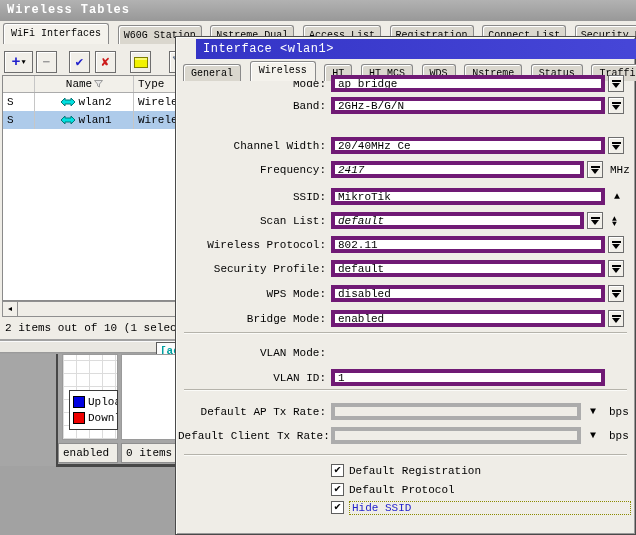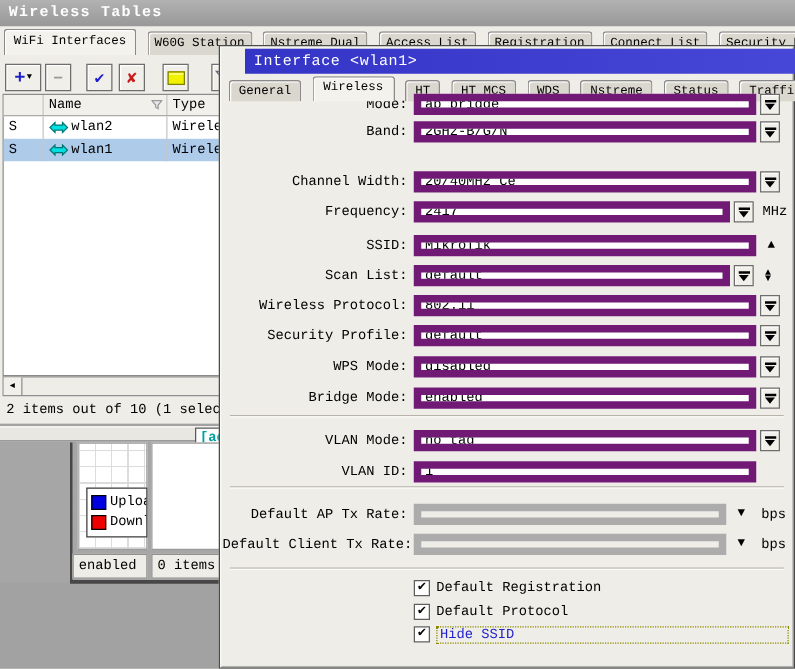--- a/index.html
+++ b/index.html
@@ -26,23 +26,23 @@
   .glyph-minus { color:#9A9A9A; font-weight:bold; font-size:13px; }
   .glyph-check { color:#2121CC; font-weight:bold; font-size:13px; }
   .glyph-x { color:#CC1A1A; font-weight:bold; font-size:13px; }
   .note-ic { width:14px; height:11px; background:#F2F200; border:1px solid #7F7F00;
              box-shadow:inset 0 2px 0 #FBFB70; }
 
   #ifc-table { position:absolute; left:2px; top:75px; width:632px; height:226px; background:#fff; border:1px solid #8A8A8A; }
   .trow { display:flex; height:18px; align-items:center; }
   .thead { height:17px; background:#F2F0EA; border-bottom:1px solid #ABABAB; }
   .c0 { width:32px; padding-left:4px; border-right:1px solid #C6C6C6; height:100%; display:flex; align-items:center; }
-  .c1 { width:99px; padding-left:4px; border-right:1px solid #C6C6C6; height:100%; display:flex; align-items:center; gap:2px; }
+  .c1 { width:99px; padding-left:4px; border-right:1px solid #C6C6C6; height:100%; display:flex; align-items:center; gap:2px;justify-content:center; }
   .c2 { flex:1; padding-left:4px; height:100%; display:flex; align-items:center; overflow:hidden; }
-  .thead .c1 { justify-content:space-between; padding-right:3px; }
+  .thead .c1 { justify-content:center; padding-right:3px; }
   .trow.selected { background:#AECBEA; }
 
   #hscroll { position:absolute; left:2px; top:301px; width:632px; height:16px;
              background:#EFEDE7; border:1px solid #8F8F8F; display:flex; }
   .scr-btn { width:15px; height:14px; background:#F1EFE9; border-right:1px solid #8F8F8F;
              display:flex; align-items:center; justify-content:center; font-size:7px; }
   #win1-status { position:absolute; left:0; top:319px; width:636px; height:20px;
                  padding:3px 0 0 5px; background:#EFEDE7; white-space:nowrap; }
 
   
@@ -77,23 +77,23 @@
   #dlg-title { position:absolute; left:20px; top:2px; width:457px; height:20px;
                background:linear-gradient(90deg,#3434C6,#4747D8);
                color:#fff; font-size:12px; padding:3px 0 0 7px; letter-spacing:0.5px; }
   #dlg-tabs { position:absolute; left:2px; top:24px; width:457px; height:24px; padding-left:5px; white-space:nowrap; }
   #dlg-tabs .tab { font-size:10px; padding:3px 7px 2px; }
   #dlg-tabs .tab.active { padding:3px 8px 5px; background:#F4F2EC; }
 
   .row { position:absolute; left:0; width:457px; height:17px; display:flex; align-items:center; }
   .lbl { position:absolute; left:2px; width:148px; text-align:right; white-space:nowrap; }
   .ctl { position:absolute; left:155px; display:flex; align-items:center; }
-  .fin { height:17px; border:6px solid #701a75; background:#fff; font:inherit; padding:0 3px; }
+  .fin { height:17px; border:4px solid #701a75; background:#fff; font:inherit; padding:0 3px; }
   .fin:disabled { background:#EFEDE7; border-color:#ACACAC; }
-  .w274 { width:274px; } .w253 { width:253px; } .w250 { width:250px; }
+  .w274 { width:274px; } .w253 { width:253px;font-style:italic; } .w250 { width:250px; }
   .ddbtn { width:16px; height:17px; margin-left:3px; background:#F1EFE9; border:1px solid #6E6E6E;
            box-shadow:inset 1px 1px 0 #fff; display:flex; align-items:center; justify-content:center; }
   .ddicon { width:9px; }
   .ddicon::before { content:""; display:block; height:2px; background:#000; margin-bottom:1px; }
   .ddicon::after { content:""; display:block; width:0; height:0; margin:0 auto;
                    border-left:4px solid transparent; border-right:4px solid transparent; border-top:5px solid #000; }
   .unit { margin-left:7px;text-align:right; }
   .unit-far { margin-left:13px; }
   .tri { font-size:10px; margin-left:9px; line-height:1; }
   .updown { display:inline-flex; flex-direction:column; font-size:8px; line-height:5px; margin-left:9px; }
@@ -320,26 +320,20 @@
       <span class="ddbtn">
           <span class="ddicon"></span>
         </span>
       </span>
   </div>
 
   <div class="sep" style="top:295px"></div>
 
   <div class="row" style="top:307px">
     <span class="lbl">VLAN Mode:</span>
-    <span class="ctl">
-        <input class="fin w274" value="no tag" style="">
-      <span class="ddbtn">
-          <span class="ddicon"></span>
-        </span>
-      </span>
   </div>
 
   <div class="row" style="top:332px">
     <span class="lbl">VLAN ID:</span>
     <span class="ctl">
         <input class="fin w274" value="1" style="">
       </span>
   </div>
 
   <div class="sep" style="top:352px"></div>

